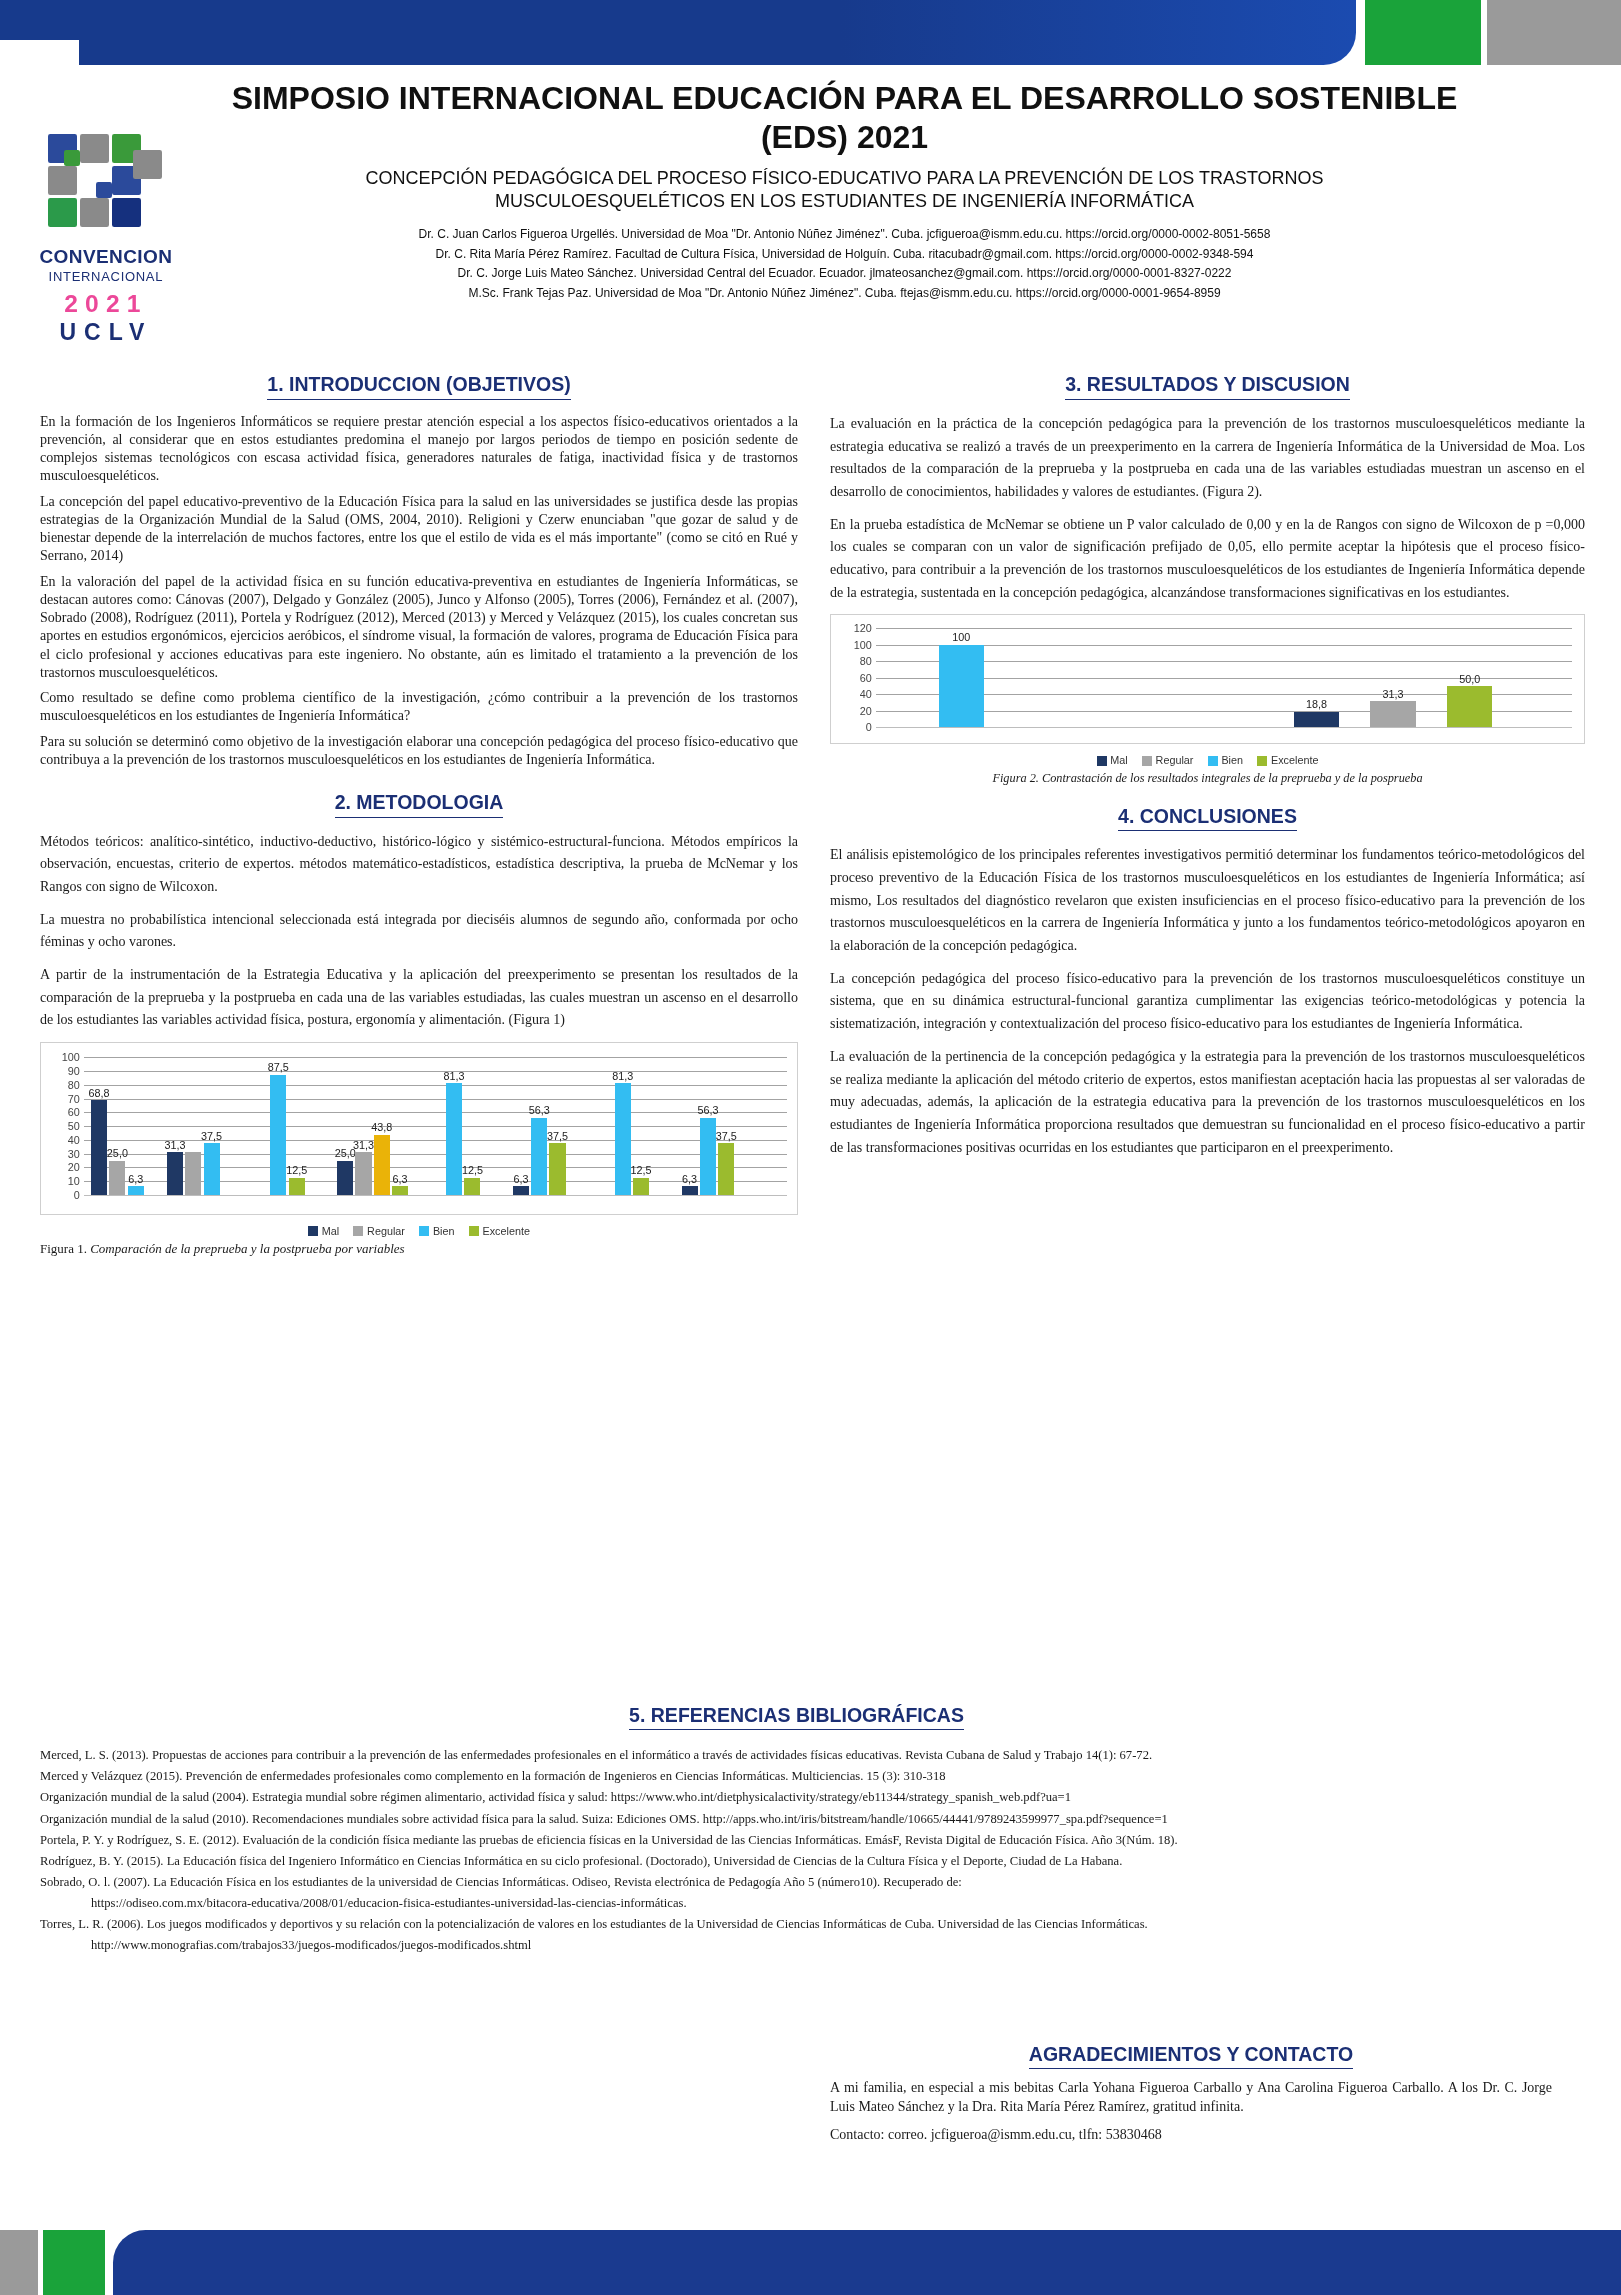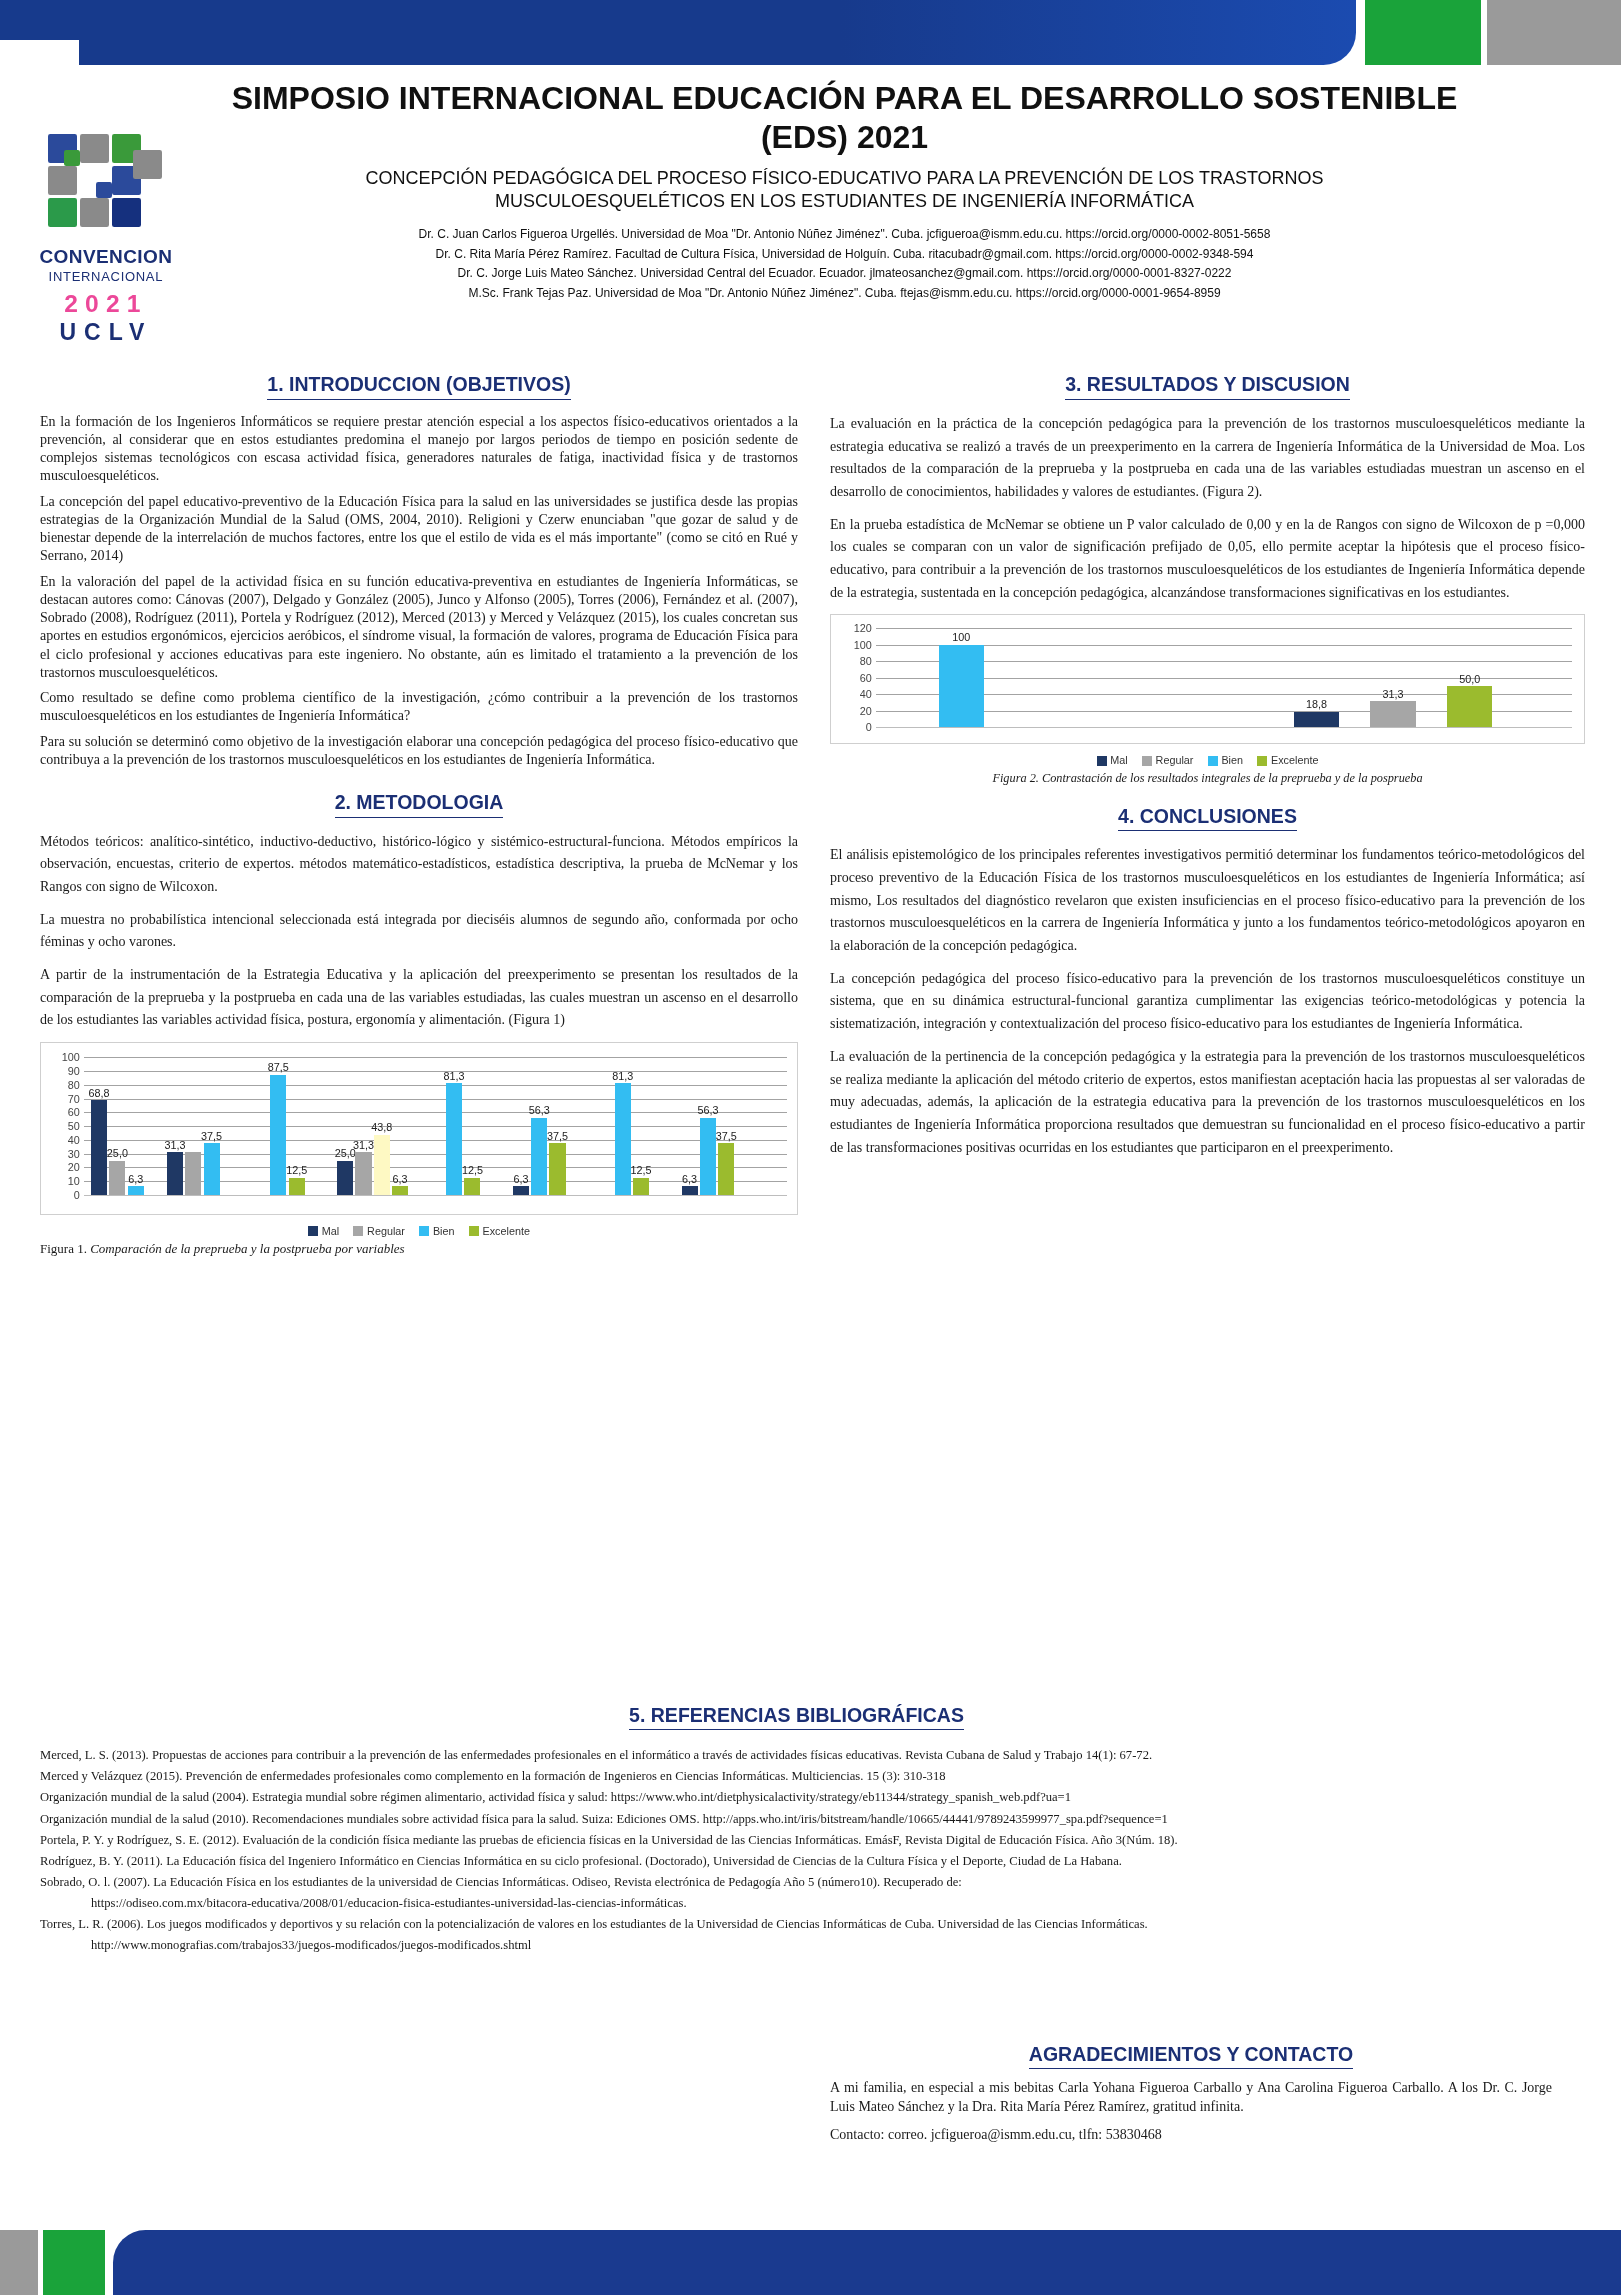--- a/index.html
+++ b/index.html
@@ -317,21 +317,21 @@
           <div class="bar" style="left:29.1%;width:2.3%;height:12.5%;background:#9bbb2e;">
               <span class="bar-val">12,5</span>
             </div>
 
           <div class="bar" style="left:36.0%;width:2.3%;height:25.0%;background:#1f3864;">
               <span class="bar-val">25,0</span>
             </div>
           <div class="bar" style="left:38.6%;width:2.3%;height:31.3%;background:#a6a6a6;">
               <span class="bar-val">31,3</span>
             </div>
-          <div class="bar" style="left:41.2%;width:2.3%;height:43.8%;background:#fef9c3;">
+          <div class="bar" style="left:41.2%;width:2.3%;height:43.8%;background:#eab308;">
               <span class="bar-val">43,8</span>
             </div>
           <div class="bar" style="left:43.8%;width:2.3%;height:6.3%;background:#9bbb2e;">
               <span class="bar-val">6,3</span>
             </div>
 
           <div class="bar" style="left:51.5%;width:2.3%;height:81.3%;background:#33bdf2;">
               <span class="bar-val">81,3</span>
             </div>
           <div class="bar" style="left:54.1%;width:2.3%;height:12.5%;background:#9bbb2e;">
@@ -452,21 +452,21 @@
   <div class="refs">
     <div style="text-align:center;">
       <div class="refs-head">5. REFERENCIAS BIBLIOGRÁFICAS</div>
     </div>
     <div style="margin-top:16px;">
       <div class="ref-item">Merced, L. S. (2013). Propuestas de acciones para contribuir a la prevención de las enfermedades profesionales en el informático a través de actividades físicas educativas. Revista Cubana de Salud y Trabajo 14(1): 67-72.</div>
       <div class="ref-item">Merced y Velázquez (2015). Prevención de enfermedades profesionales como complemento en la formación de Ingenieros en Ciencias Informáticas. Multiciencias. 15 (3): 310-318</div>
       <div class="ref-item">Organización mundial de la salud (2004). Estrategia mundial sobre régimen alimentario, actividad física y salud: https://www.who.int/dietphysicalactivity/strategy/eb11344/strategy_spanish_web.pdf?ua=1</div>
       <div class="ref-item">Organización mundial de la salud (2010). Recomendaciones mundiales sobre actividad física para la salud. Suiza: Ediciones OMS. http://apps.who.int/iris/bitstream/handle/10665/44441/9789243599977_spa.pdf?sequence=1</div>
       <div class="ref-item">Portela, P. Y. y Rodríguez, S. E. (2012). Evaluación de la condición física mediante las pruebas de eficiencia físicas en la Universidad de las Ciencias Informáticas. EmásF, Revista Digital de Educación Física. Año 3(Núm. 18).</div>
-      <div class="ref-item">Rodríguez, B. Y. (2011). La Educación física del Ingeniero Informático en Ciencias Informática en su ciclo profesional. (Doctorado), Universidad de Ciencias de la Cultura Física y el Deporte, Ciudad de La Habana.</div>
+      <div class="ref-item">Rodríguez, B. Y. (2015). La Educación física del Ingeniero Informático en Ciencias Informática en su ciclo profesional. (Doctorado), Universidad de Ciencias de la Cultura Física y el Deporte, Ciudad de La Habana.</div>
       <div class="ref-item">Sobrado, O. l. (2007). La Educación Física en los estudiantes de la universidad de Ciencias Informáticas. Odiseo, Revista electrónica de Pedagogía Año 5 (número10). Recuperado de:</div>
       <div class="ref-item ref-indent">https://odiseo.com.mx/bitacora-educativa/2008/01/educacion-fisica-estudiantes-universidad-las-ciencias-informáticas.</div>
       <div class="ref-item">Torres, L. R. (2006). Los juegos modificados y deportivos y su relación con la potencialización de valores en los estudiantes de la Universidad de Ciencias Informáticas de Cuba. Universidad de las Ciencias Informáticas.</div>
       <div class="ref-item ref-indent">http://www.monografias.com/trabajos33/juegos-modificados/juegos-modificados.shtml</div>
     </div>
   </div>
 
   <div class="thanks">
     <div style="text-align:center;">
       <div class="thanks-head">AGRADECIMIENTOS Y CONTACTO</div>

